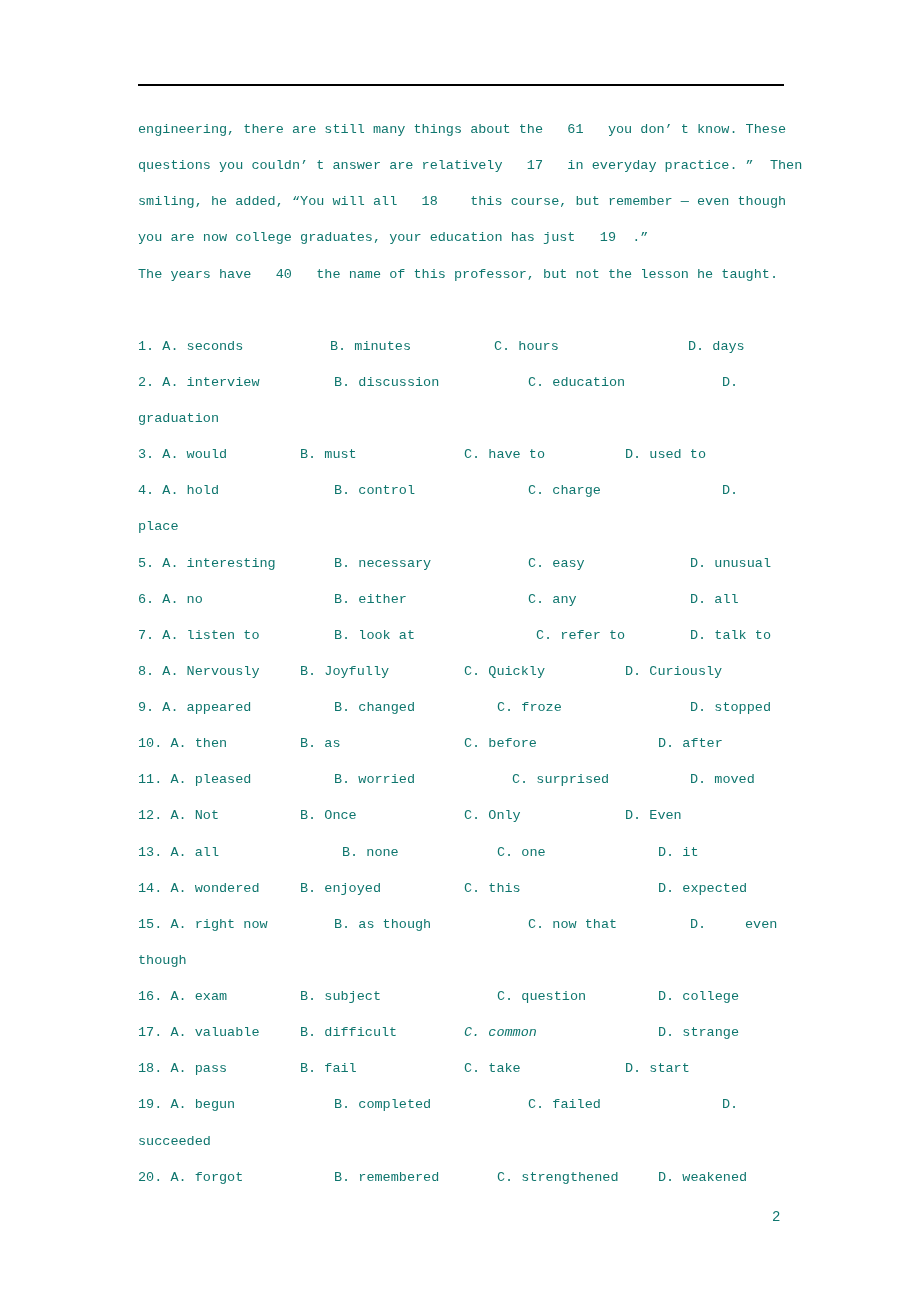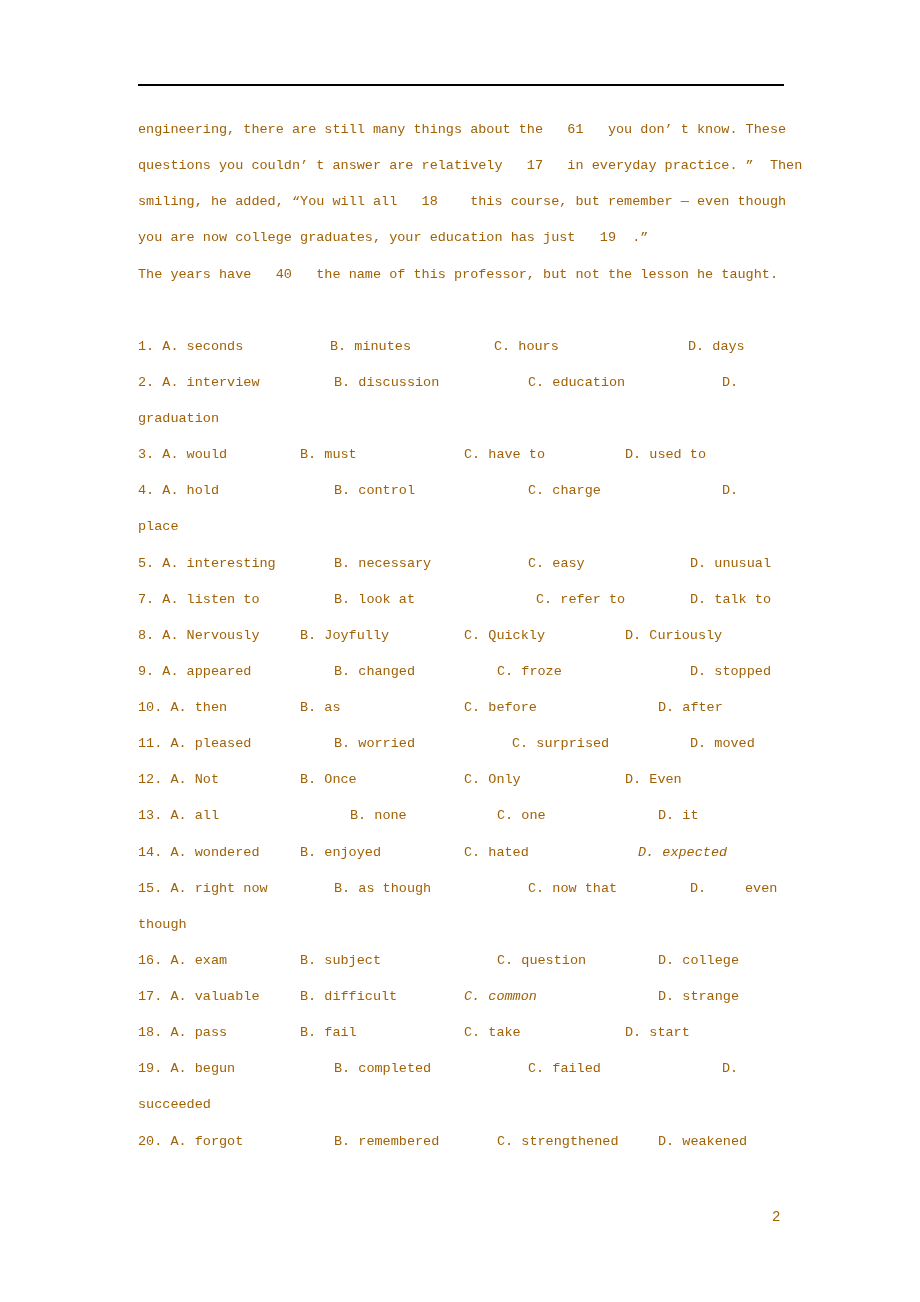--- a/index.html
+++ b/index.html
@@ -3,21 +3,21 @@
 <meta charset="utf-8">
 <style>
   html,body{margin:0;padding:0;background:#f2f2f2;}
   .page{
     position:relative;
     width:920px;height:1302px;
     background:#ffffff;
     margin:0 auto;
     font-family:"Liberation Mono","DejaVu Sans Mono",monospace;
     font-size:13.5px;
-    color:#a16207;
+    color:#0f766e;
     overflow:hidden;
   }
   .rule{
     position:absolute;
     left:138px;top:84px;width:646px;
     border-top:2px solid #000;
   }
   .content{
     position:absolute;
     left:138px;top:112px;width:700px;
@@ -51,28 +51,29 @@
       </div>
     <div class="line"></div>
     <div>
         <div class="line qrow"><span>1. A. seconds</span><span class="seg" style="left: 192px;">B. minutes</span><span class="seg" style="left: 356px;">C. hours</span><span class="seg" style="left: 550px;">D. days</span></div>
         <div class="line qrow"><span>2. A. interview</span><span class="seg" style="left: 196px;">B. discussion</span><span class="seg" style="left: 390px;">C. education</span><span class="seg" style="left: 584px;">D.</span></div>
         <div class="line">graduation</div>
         <div class="line qrow"><span>3. A. would</span><span class="seg" style="left: 162px;">B. must</span><span class="seg" style="left: 326px;">C. have to</span><span class="seg" style="left: 487px;">D. used to</span></div>
         <div class="line qrow"><span>4. A. hold</span><span class="seg" style="left: 196px;">B. control</span><span class="seg" style="left: 390px; text-align: center;">C. charge</span><span class="seg" style="left: 584px;">D.</span></div>
         <div class="line">place</div>
         <div class="line qrow"><span>5. A. interesting</span><span class="seg" style="left: 196px;">B. necessary</span><span class="seg" style="left: 390px;">C. easy</span><span class="seg" style="left: 552px;">D. unusual</span></div>
+        <div class="line qrow"><span>6. A. no</span><span class="seg" style="left: 196px;">B. either</span><span class="seg" style="left: 390px;">C. any</span><span class="seg" style="left: 552px;">D. all</span></div>
         <div class="line qrow"><span>7. A. listen to</span><span class="seg" style="left: 196px;">B. look at</span><span class="seg" style="left: 398px;">C. refer to</span><span class="seg" style="left: 552px;">D. talk to</span></div>
         <div class="line qrow"><span>8. A. Nervously</span><span class="seg" style="left: 162px;">B. Joyfully</span><span class="seg" style="left: 326px;">C. Quickly</span><span class="seg" style="left: 487px;">D. Curiously</span></div>
         <div class="line qrow"><span>9. A. appeared</span><span class="seg" style="left: 196px;">B. changed</span><span class="seg" style="left: 359px;">C. froze</span><span class="seg" style="left: 552px;">D. stopped</span></div>
         <div class="line qrow"><span>10. A. then</span><span class="seg" style="left: 162px;">B. as</span><span class="seg" style="left: 326px;">C. before</span><span class="seg" style="left: 520px;">D. after</span></div>
         <div class="line qrow"><span>11. A. pleased</span><span class="seg" style="left: 196px;">B. worried</span><span class="seg" style="left: 374px;">C. surprised</span><span class="seg" style="left: 552px;">D. moved</span></div>
         <div class="line qrow"><span>12. A. Not</span><span class="seg" style="left: 162px;">B. Once</span><span class="seg" style="left: 326px;">C. Only</span><span class="seg" style="left: 487px;">D. Even</span></div>
-        <div class="line qrow"><span>13. A. all</span><span class="seg" style="left: 212px;">B. none</span><span class="seg" style="left: 359px;">C. one</span><span class="seg" style="left: 520px;">D. it</span></div>
-        <div class="line qrow"><span>14. A. wondered</span><span class="seg" style="left: 162px;">B. enjoyed</span><span class="seg" style="left: 326px;">C. hated</span><span class="seg" style="left: 500px; font-style: italic;">D. expected</span></div>
+        <div class="line qrow"><span>13. A. all</span><span class="seg" style="left: 204px;">B. none</span><span class="seg" style="left: 359px;">C. one</span><span class="seg" style="left: 520px;">D. it</span></div>
+        <div class="line qrow"><span>14. A. wondered</span><span class="seg" style="left: 162px;">B. enjoyed</span><span class="seg" style="left: 326px;">C. this</span><span class="seg" style="left: 520px;">D. expected</span></div>
         <div class="line qrow"><span>15. A. right now</span><span class="seg" style="left: 196px;">B. as though</span><span class="seg" style="left: 390px;">C. now that</span><span class="seg" style="left: 552px;">D.</span><span class="seg" style="left: 607px;">even</span></div>
         <div class="line">though</div>
         <div class="line qrow"><span>16. A. exam</span><span class="seg" style="left: 162px;">B. subject</span><span class="seg" style="left: 359px;">C. question</span><span class="seg" style="left: 520px;">D. college</span></div>
         <div class="line qrow"><span>17. A. valuable</span><span class="seg" style="left: 162px;">B. difficult</span><span class="seg" style="left: 326px; font-style: italic;">C. common</span><span class="seg" style="left: 520px;">D. strange</span></div>
         <div class="line qrow"><span>18. A. pass</span><span class="seg" style="left: 162px;">B. fail</span><span class="seg" style="left: 326px;">C. take</span><span class="seg" style="left: 487px;">D. start</span></div>
         <div class="line qrow"><span>19. A. begun</span><span class="seg" style="left: 196px;">B. completed</span><span class="seg" style="left: 390px;">C. failed</span><span class="seg" style="left: 584px;">D.</span></div>
         <div class="line">succeeded</div>
         <div class="line qrow"><span>20. A. forgot</span><span class="seg" style="left: 196px;">B. remembered</span><span class="seg" style="left: 359px;">C. strengthened</span><span class="seg" style="left: 520px;">D. weakened</span></div>
       </div>
   </div>

